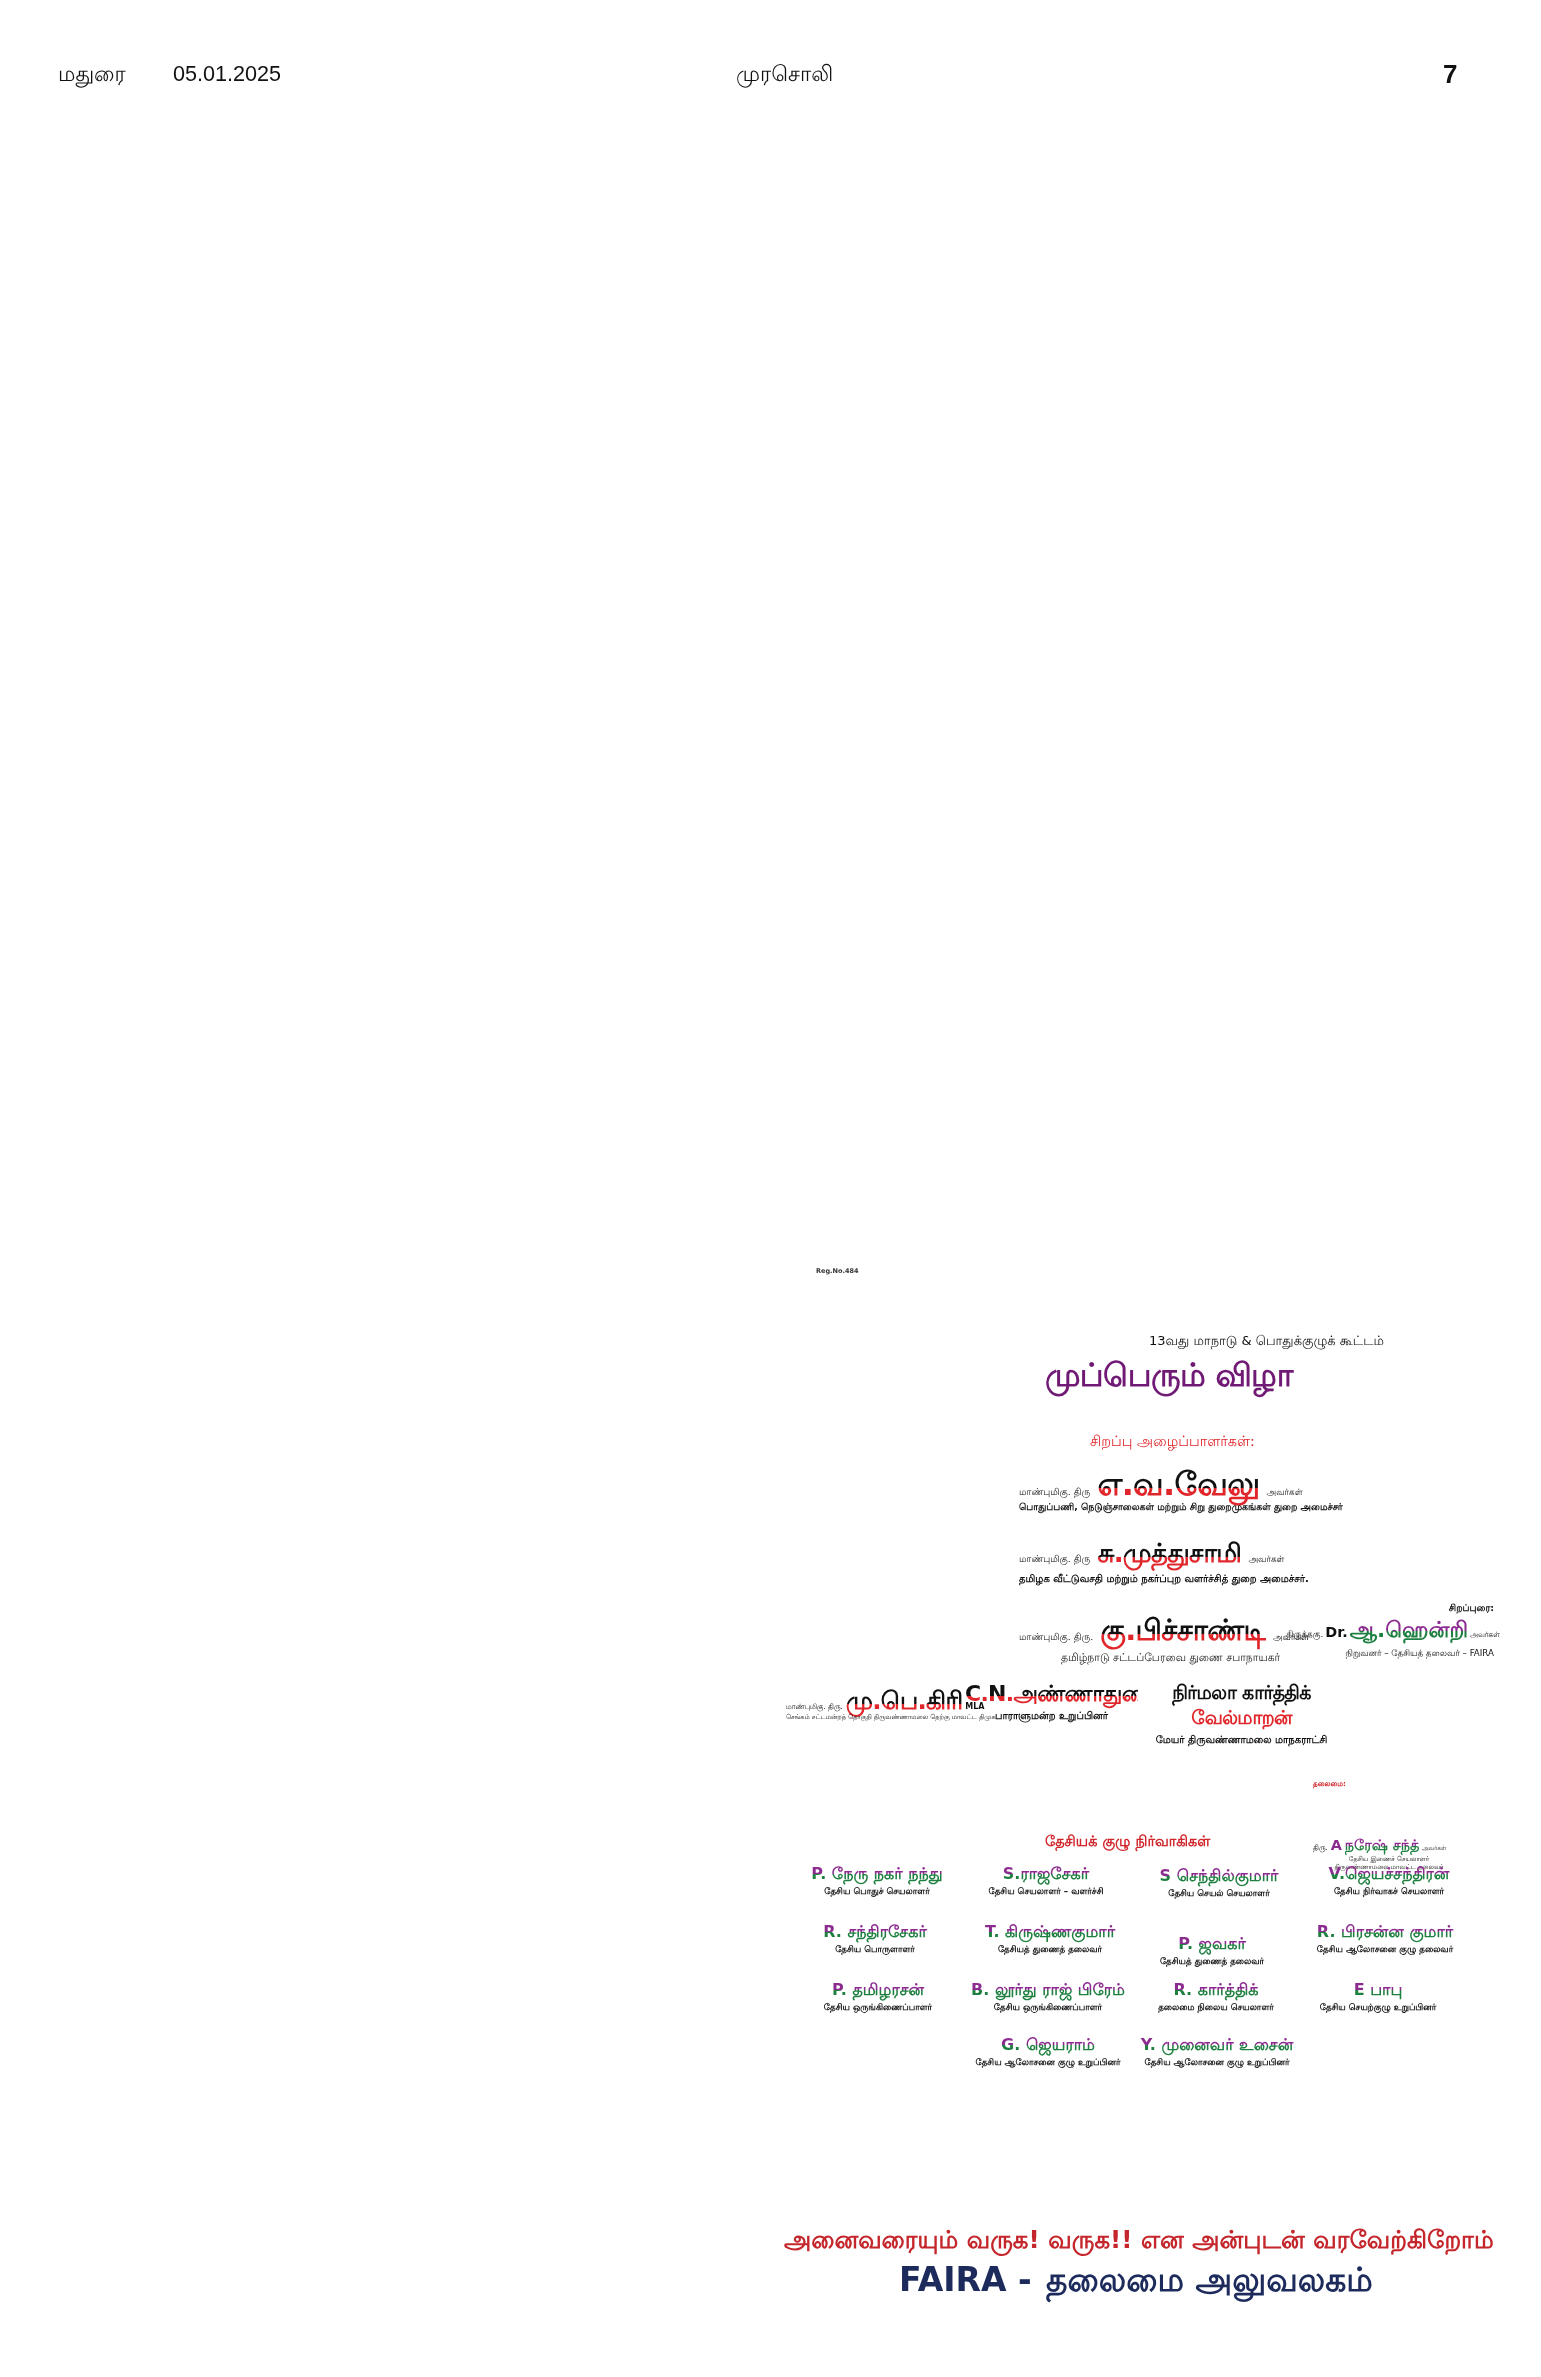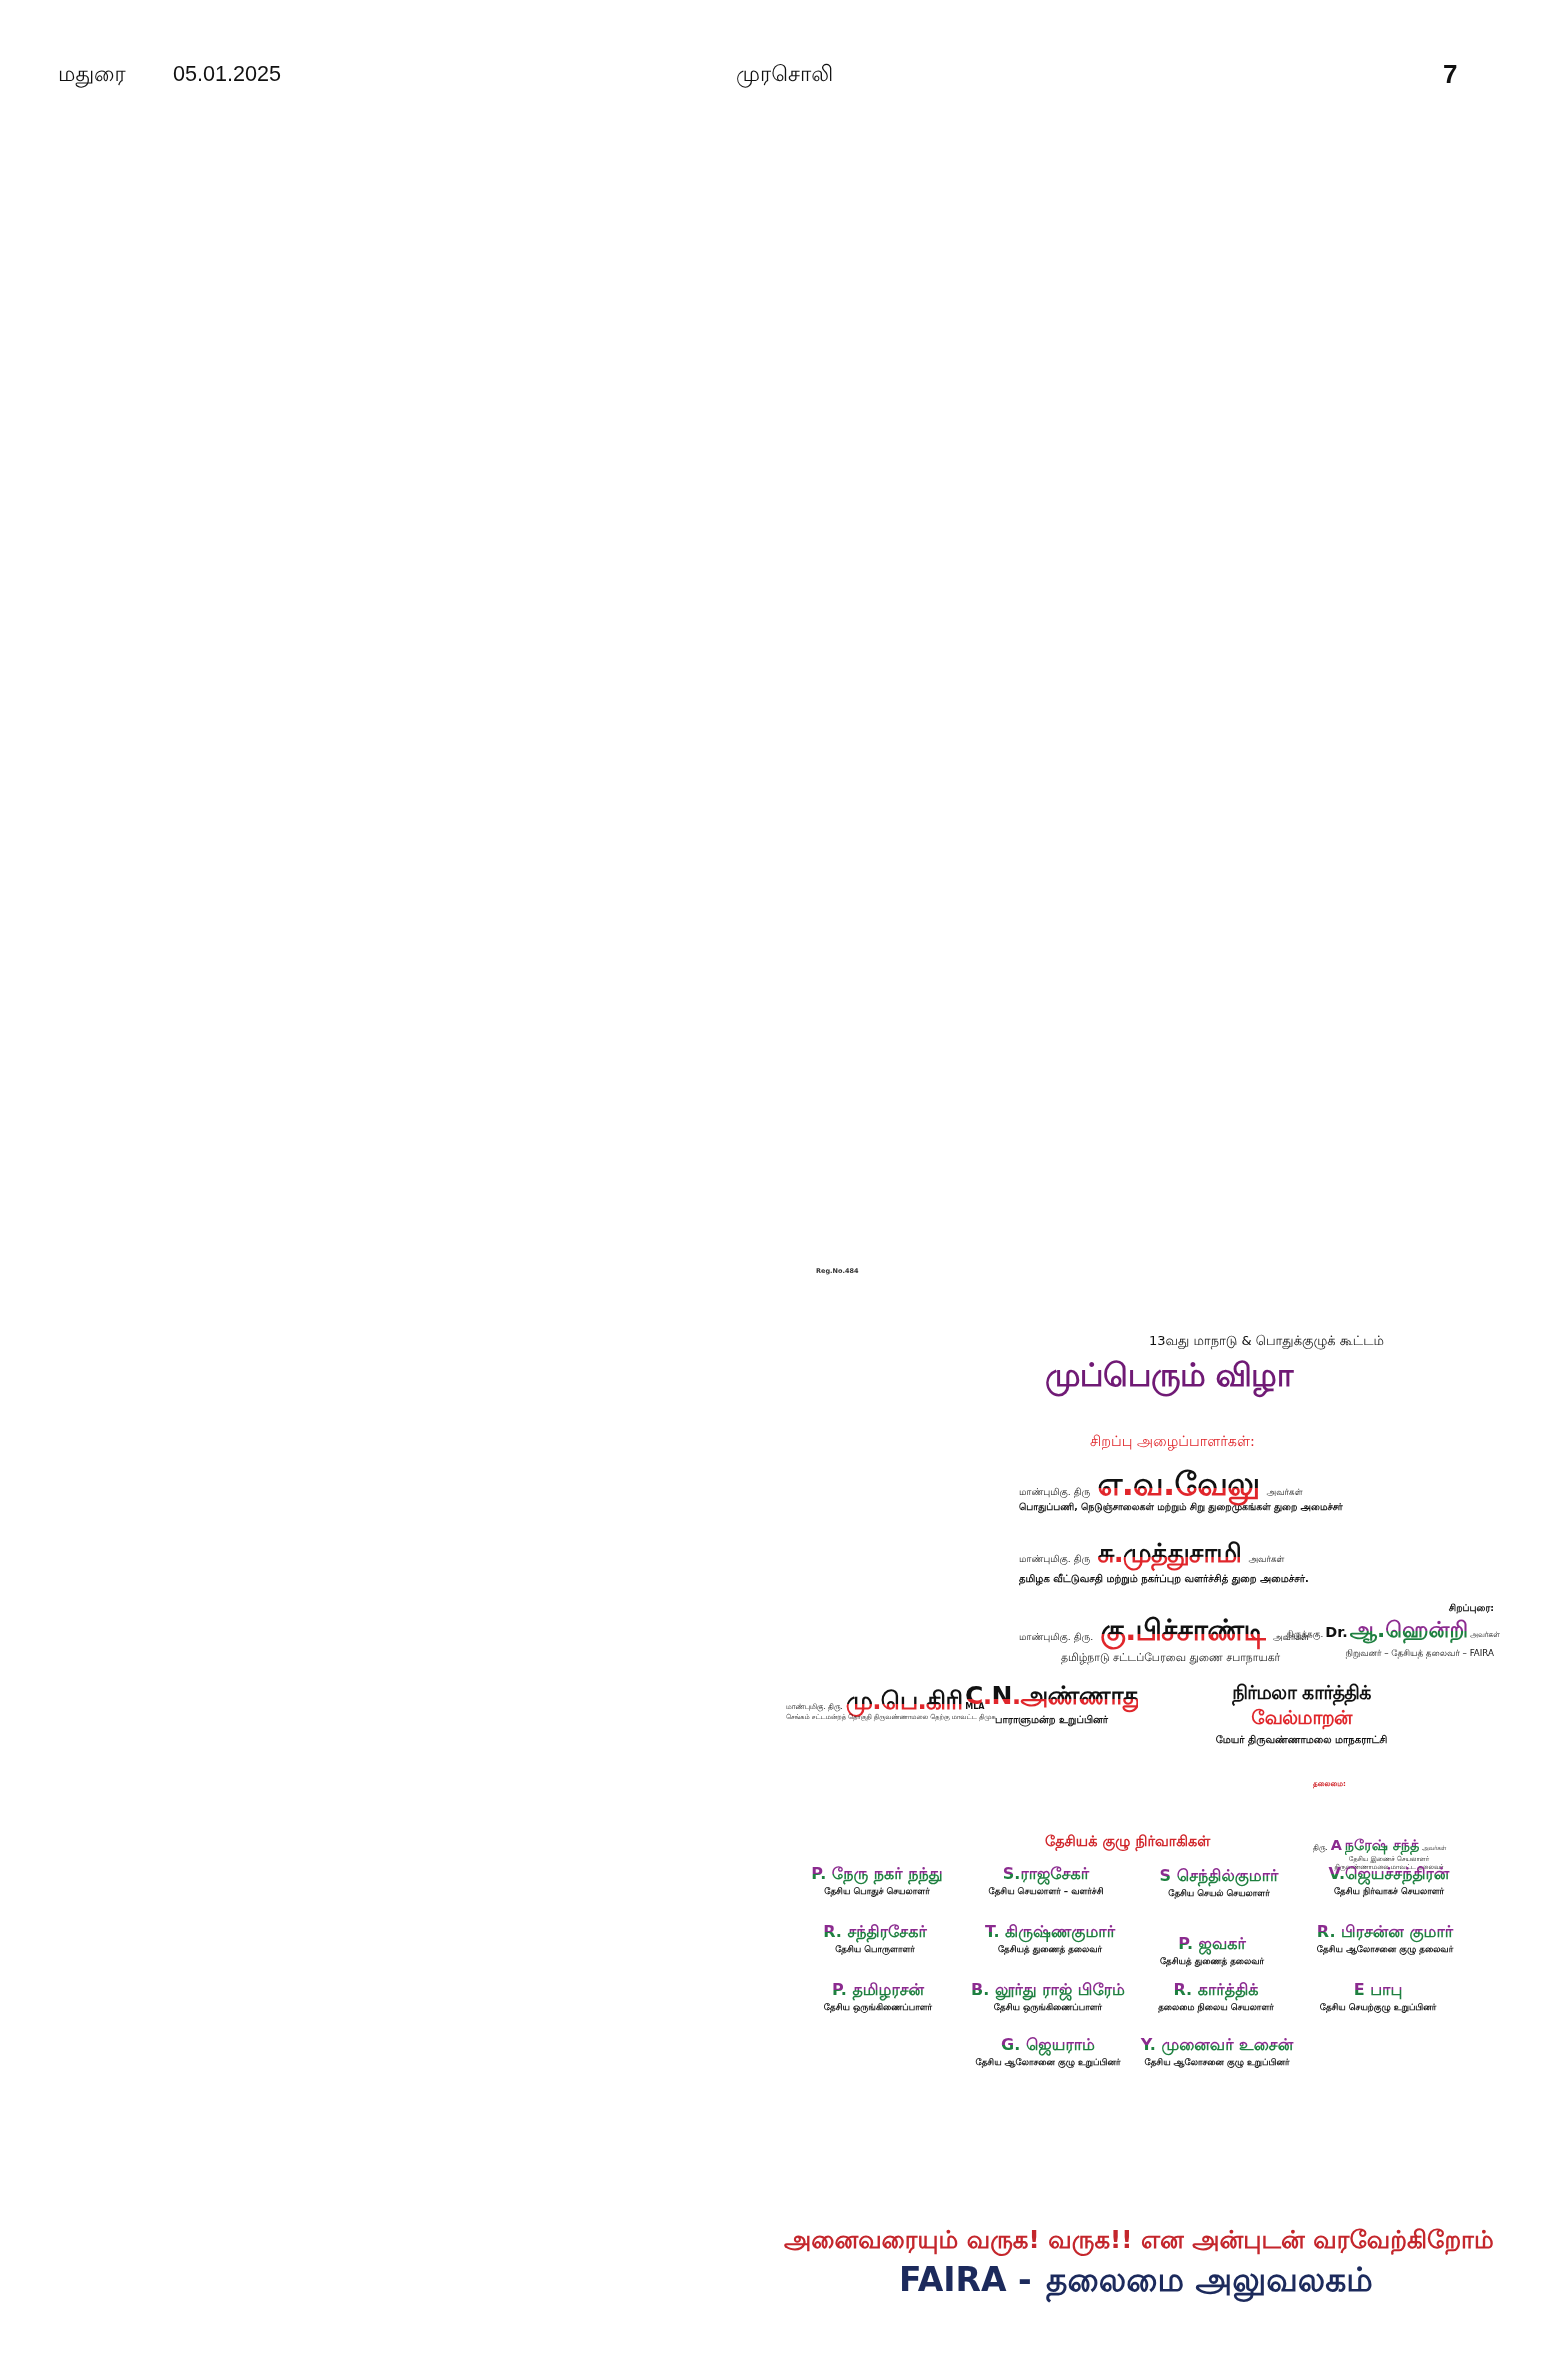--- a/index.html
+++ b/index.html
@@ -85,25 +85,25 @@
 <div class="abs desc" style="left:1061px; top:1651px; font-size:10.8px; font-weight:normal;">தமிழ்நாடு சட்டப்பேரவை துணை சபாநாயகர்</div>
 
 <div class="abs guest" style="left:786px; top:1686px; gap:2.9px;">
   <span class="pre" style="font-size:7.2px;">மாண்புமிகு. திரு.</span>
   <span class="bigname" style="font-size:24.5px;">மு.பெ.கிரி</span>
   <span style="font-size:8px; font-weight:bold;">MLA</span>
 </div>
 <div class="abs desc" style="left:786px; top:1713px; font-size:6.5px; font-weight:normal;">செங்கம் சட்டமன்றத் தொகுதி திருவண்ணாமலை தெற்கு மாவட்ட திமுக</div>
 
 <div class="abs" style="left:965px; top:1681px; width:173px; text-align:center;">
-  <div class="bigname" style="font-size:25px;">C.N.அண்ணாதுரை</div>
+  <div class="bigname" style="font-size:22px;">C.N.அண்ணாதுரை</div>
   <div class="desc" style="font-size:10px; margin-top:1.4px;">பாராளுமன்ற உறுப்பினர்</div>
 </div>
 
-<div class="abs" style="left:1204px; top:1681px; width:195px; text-align:center;">
+<div class="abs" style="left:1144px; top:1681px; width:195px; text-align:center;">
   <div class="bigname" style="font-size:19px;">நிர்மலா கார்த்திக் வேல்மாறன்</div>
   <div class="desc" style="font-size:10px; margin-top:2.9px;">மேயர் திருவண்ணாமலை மாநகராட்சி</div>
 </div>
 
 <div class="abs" style="left:1313px; top:1779px; width:152px;">
   <div style="color:#d1262b; font-size:7.2px; font-weight:bold;">தலைமை:</div>
   <div class="guest" style="gap:2.9px;">
     <span class="pre" style="font-size:7.2px;">திரு.</span>
     <span style="font-size:14.4px; font-weight:bold; color:#8b2b8f;">A</span>
     <span class="pg-name" style="font-size:14.4px;margin-top:48px;">நரேஷ் சந்த்</span>

